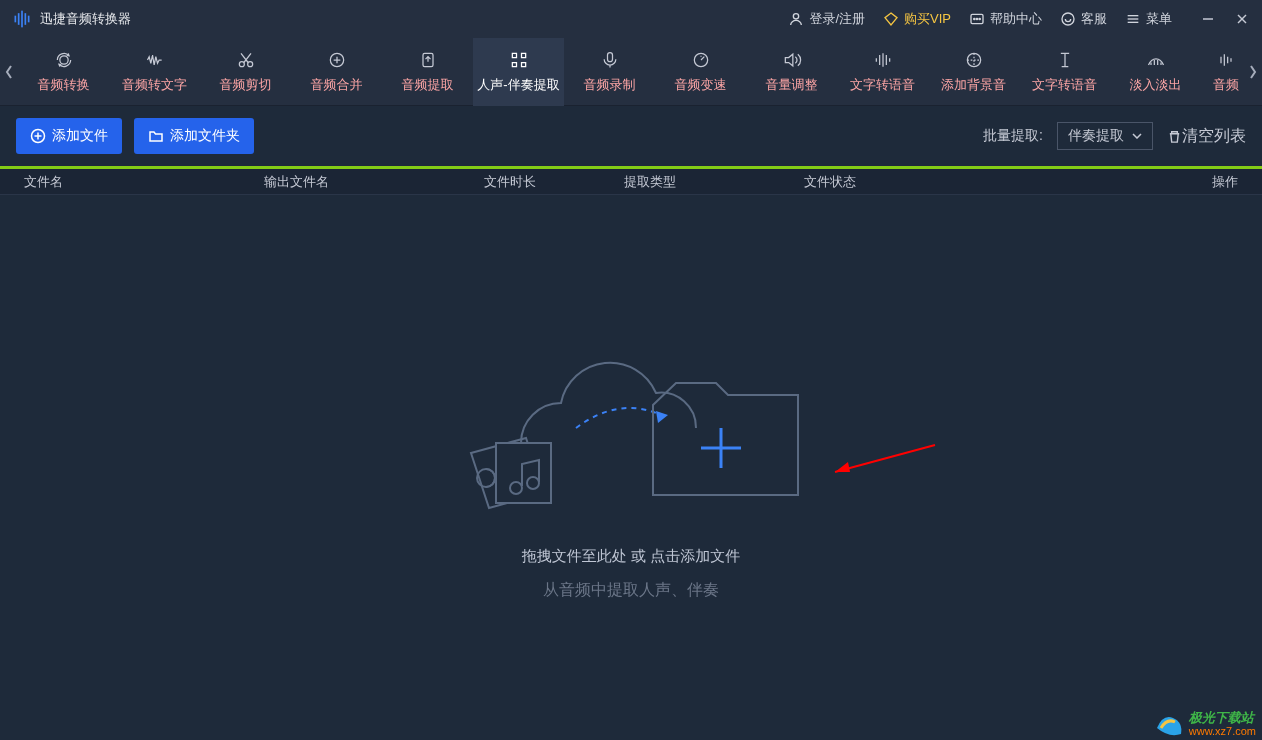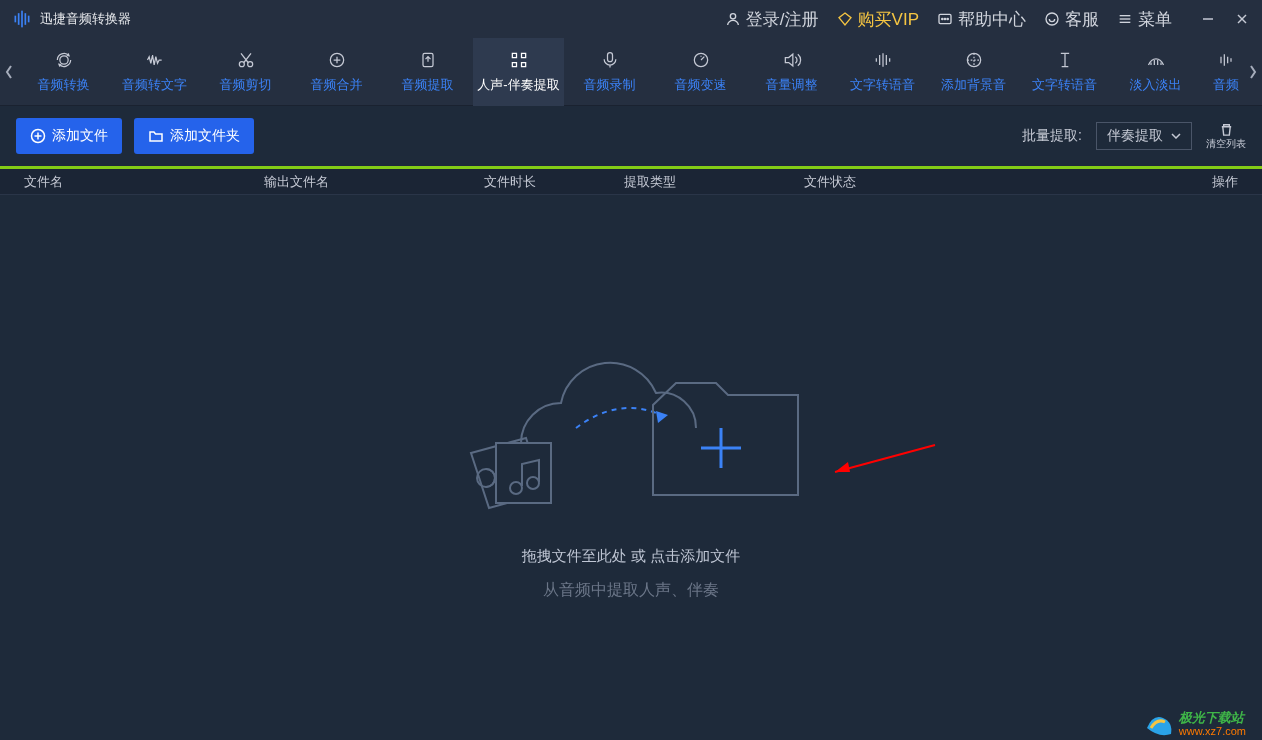--- a/index.html
+++ b/index.html
@@ -18,21 +18,21 @@
   display: flex;
   align-items: center;
   padding: 0 12px;
   gap: 20px;
 }
 .titlebar-left { display: flex; align-items: center; }
 .logo { display: flex; align-items: center; margin-right: 8px; }
 .logo svg { width: 20px; height: 20px; }
 .app-title { font-size: 13px; color: #e8eaed; }
 .titlebar-right { margin-left: auto; display: flex; align-items: center; gap: 18px; }
-.tb-item { display: flex; align-items: center; gap: 5px; font-size: 17px; color: #d0d4dc; cursor: pointer; text-align: right; }
+.tb-item { display: flex; align-items: center; gap: 5px; font-size: 13px; color: #d0d4dc; cursor: pointer; text-align: right; }
 .tb-item.vip { color: #f5c542; }
 .tb-item svg { width: 16px; height: 16px; }
 .win-btns { display: flex; align-items: center; gap: 18px; margin-left: 10px; }
 .win-btn { cursor: pointer; display:flex; align-items:center; justify-content:center; width:16px; height:16px;}
 .win-btn svg { width: 14px; height: 14px; stroke: #c5c9d4; }
 
 .toolbar {
   height: 68px;
   background: #252f40;
   display: flex;
@@ -42,21 +42,21 @@
 }
 .scroll-arrow {
   width: 18px; height: 68px; display:flex; align-items:center; justify-content:center; cursor:pointer;
 }
 .scroll-arrow svg { width: 10px; height: 16px; stroke:#a6adbb; fill:none; stroke-width:2;}
 .tabs { display: flex; flex: 1; overflow: hidden; }
 .tab {
   flex: 0 0 auto;
   width: 91px;
   display: flex; flex-direction: column; align-items: center; justify-content: center;
-  gap: 6px; cursor: pointer; font-size: 13px; color: #3b82f6;
+  gap: 6px; cursor: pointer; font-size: 13px; color: #fca5a5;
   height:68px;
 }
 .tab.active { background: #2e3a4f; color: #ffffff; }
 .tab .ticon { width: 24px; height: 20px; display:flex; align-items:center; justify-content:center;}
 .tab .ticon svg { stroke: #c5c9d4; fill:none; stroke-width:1.5; }
 .tab.active .ticon svg { stroke:#ffffff; }
 
 .actionbar {
   height: 60px;
   display: flex;
@@ -70,21 +70,21 @@
   display:flex; align-items:center; gap:6px; font-size:14px; cursor:pointer;
 }
 .btn svg { width:16px; height:16px; }
 .actionbar-right { margin-left:auto; display:flex; align-items:center; gap:14px;}
 .batch-label { font-size:14px; color:#c5c9d4; }
 .select-box {
   height: 28px; border:1px solid #4a5568; padding: 0 10px;
   display:flex; align-items:center; gap:8px; font-size:14px; color:#c5c9d4; cursor:pointer;
 }
 .select-box svg { width:10px; height:6px; }
-.clear-btn { display:flex; align-items:center; gap:0; font-size:10px; color:#c5c9d4; cursor:pointer;flex-direction:column;}
+.clear-btn { display:flex; align-items:center; gap:0; font-size:16px; color:#c5c9d4; cursor:pointer;}
 .clear-btn svg { width:15px; height:15px; }
 
 .list-header {
   height: 29px;
   background: #1b2535;
   display:flex; align-items:center;
   padding: 0 24px;
   font-size:13px; color:#c5c9d4;
   border-top:3px solid #84cc16;
   border-bottom:1px solid #2a3548;
@@ -104,21 +104,21 @@
 .dz-illus { width: 400px; height: 200px; display:flex; align-items:center; justify-content:center;}
 .dz-text1 { margin-top: 24px; font-size:15px; color:#bfc6d4; }
 .dz-text2 { margin-top: 14px; font-size:16px; color:#6b7688; }
 
 .arrow-anno {
   position:absolute; left: 820px; top: 440px;
   width: 120px; height: 40px; pointer-events:none;
 }
 
 .watermark {
-  position: absolute; right: 16px; bottom: 0px;
+  position: absolute; right: 6px; bottom: 0px;
   display:flex; align-items:center; gap:4px;
 }
 .wm-logo { width:32px; height:32px; }
 .wm-text { display:flex; flex-direction:column; line-height:1.1;}
 .wm-cn { font-size:13px; font-style:italic; color:#3fb648; font-weight:bold;}
 .wm-url { font-size:11px; color:#ff7a00; }
 </style>
 </head>
 <body>
 

